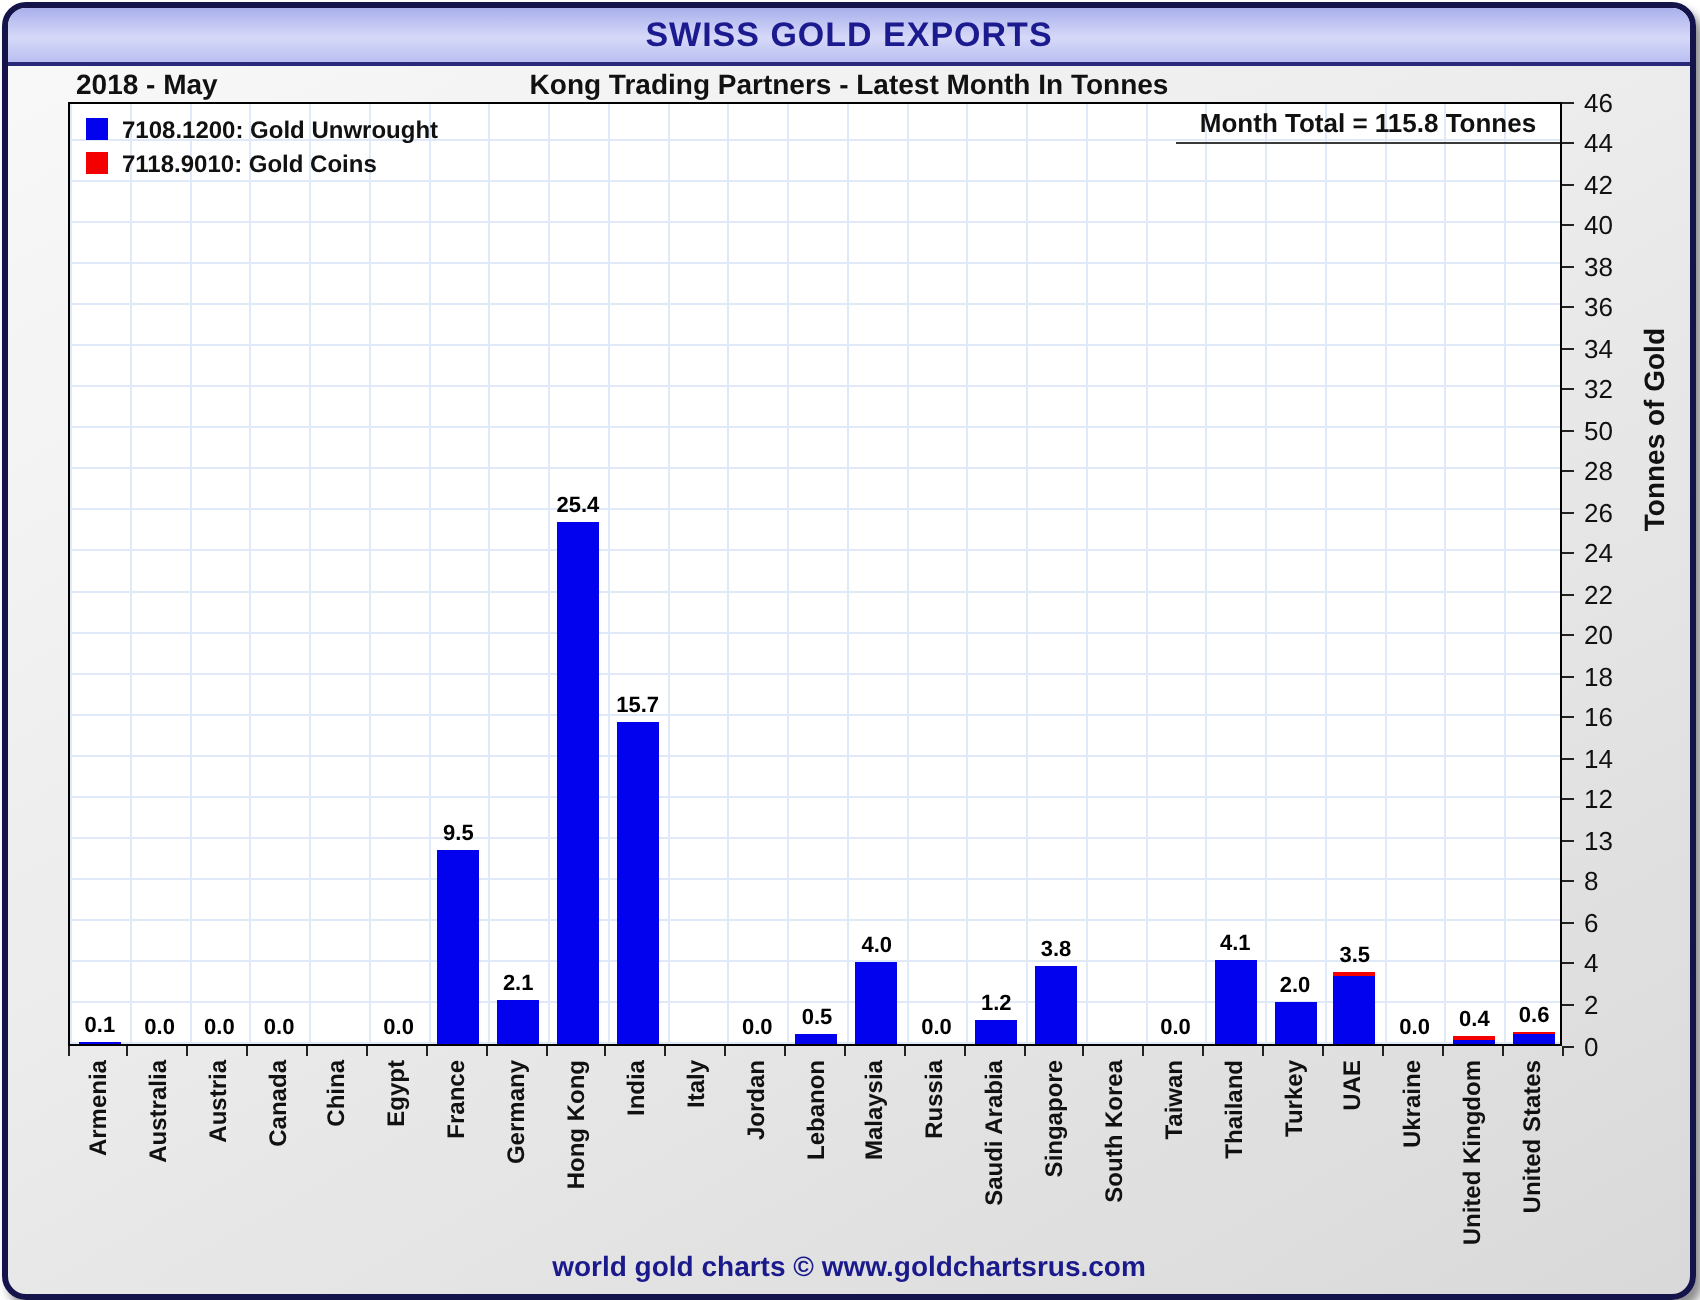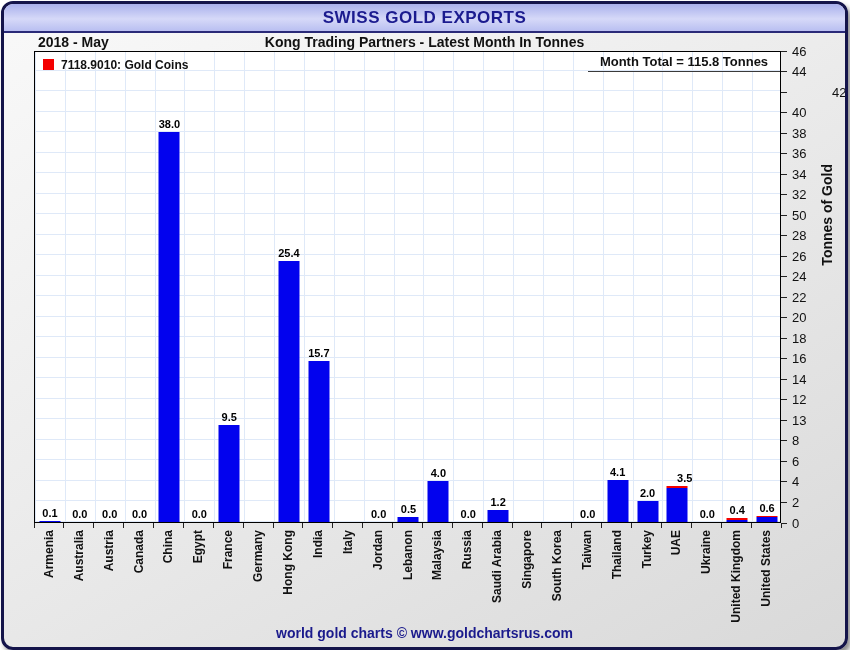--- a/index.html
+++ b/index.html
@@ -76,41 +76,41 @@
           </div>
           <div class="val" style="bottom: 2px;">0.0</div>
         </div>
         <div class="col" style="left: 89.64px; width: 29.88px;">
           <div class="stack">
             <div class="seg" style="height: 0px; background: rgb(2, 2, 238);"></div>
             <div class="seg" style="height: 0px; background: rgb(244, 0, 0);"></div>
           </div>
           <div class="val" style="bottom: 2px;">0.0</div>
         </div>
-        <div class="col" style="left: 119.52px; width: 29.88px;">
-          <div class="stack">
-            <div class="seg" style="height: 389.913px; background: rgb(2, 2, 238);"></div>
-            <div class="seg" style="height: 0px; background: rgb(244, 0, 0);"></div>
-          </div>
-          <div class="val" style="bottom: 391.913px;">38.0</div>
-        </div>
         <div class="col" style="left: 149.4px; width: 29.88px;">
           <div class="stack">
             <div class="seg" style="height: 0px; background: rgb(2, 2, 238);"></div>
             <div class="seg" style="height: 0px; background: rgb(244, 0, 0);"></div>
           </div>
           <div class="val" style="bottom: 2px;">0.0</div>
         </div>
         <div class="col" style="left: 179.28px; width: 29.88px;">
           <div class="stack">
             <div class="seg" style="height: 97.4783px; background: rgb(2, 2, 238);"></div>
             <div class="seg" style="height: 0px; background: rgb(244, 0, 0);"></div>
           </div>
           <div class="val" style="bottom: 99.4783px;">9.5</div>
         </div>
+        <div class="col" style="left: 209.16px; width: 29.88px;">
+          <div class="stack">
+            <div class="seg" style="height: 21.5478px; background: rgb(2, 2, 238);"></div>
+            <div class="seg" style="height: 0px; background: rgb(244, 0, 0);"></div>
+          </div>
+          <div class="val" style="bottom: 23.5478px;">2.1</div>
+        </div>
         <div class="col" style="left: 239.04px; width: 29.88px;">
           <div class="stack">
             <div class="seg" style="height: 260.626px; background: rgb(2, 2, 238);"></div>
             <div class="seg" style="height: 0px; background: rgb(244, 0, 0);"></div>
           </div>
           <div class="val" style="bottom: 262.626px;">25.4</div>
         </div>
         <div class="col" style="left: 268.92px; width: 29.88px;">
           <div class="stack">
             <div class="seg" style="height: 161.096px; background: rgb(2, 2, 238);"></div>
@@ -145,20 +145,27 @@
             <div class="seg" style="height: 0px; background: rgb(244, 0, 0);"></div>
           </div>
           <div class="val" style="bottom: 2px;">0.0</div>
         </div>
         <div class="col" style="left: 448.2px; width: 29.88px;">
           <div class="stack">
             <div class="seg" style="height: 12.313px; background: rgb(2, 2, 238);"></div>
             <div class="seg" style="height: 0px; background: rgb(244, 0, 0);"></div>
           </div>
           <div class="val" style="bottom: 14.313px;">1.2</div>
+        </div>
+        <div class="col" style="left: 478.08px; width: 29.88px;">
+          <div class="stack">
+            <div class="seg" style="height: 38.9913px; background: rgb(2, 2, 238);"></div>
+            <div class="seg" style="height: 0px; background: rgb(244, 0, 0);"></div>
+          </div>
+          <div class="val" style="bottom: 40.9913px;">3.8</div>
         </div>
         <div class="col" style="left: 537.84px; width: 29.88px;">
           <div class="stack">
             <div class="seg" style="height: 0px; background: rgb(2, 2, 238);"></div>
             <div class="seg" style="height: 0px; background: rgb(244, 0, 0);"></div>
           </div>
           <div class="val" style="bottom: 2px;">0.0</div>
         </div>
         <div class="col" style="left: 567.72px; width: 29.88px;">
           <div class="stack">
@@ -172,21 +179,21 @@
             <div class="seg" style="height: 20.5217px; background: rgb(2, 2, 238);"></div>
             <div class="seg" style="height: 0px; background: rgb(244, 0, 0);"></div>
           </div>
           <div class="val" style="bottom: 22.5217px;">2.0</div>
         </div>
         <div class="col" style="left: 627.48px; width: 29.88px;">
           <div class="stack">
             <div class="seg" style="height: 34.3739px; background: rgb(2, 2, 238);"></div>
             <div class="seg" style="height: 1.53913px; background: rgb(244, 0, 0);"></div>
           </div>
-          <div class="val" style="bottom: 37.913px; text-align: right;">3.5</div>
+          <div class="val" style="bottom: 37.913px;">3.5</div>
         </div>
         <div class="col" style="left: 657.36px; width: 29.88px;">
           <div class="stack">
             <div class="seg" style="height: 0px; background: rgb(2, 2, 238);"></div>
             <div class="seg" style="height: 0px; background: rgb(244, 0, 0);"></div>
           </div>
           <div class="val" style="bottom: 2px;">0.0</div>
         </div>
         <div class="col" style="left: 687.24px; width: 29.88px;">
           <div class="stack">
@@ -197,20 +204,24 @@
         </div>
         <div class="col" style="left: 717.12px; width: 29.88px;">
           <div class="stack">
             <div class="seg" style="height: 4.61739px; background: rgb(2, 2, 238);"></div>
             <div class="seg" style="height: 1.53913px; background: rgb(244, 0, 0);"></div>
           </div>
           <div class="val" style="bottom: 8.15652px;">0.6</div>
         </div>
       </div>
     <div class="legend">
+      <div class="legend-item">
+        <span class="legend-swatch" style="background: rgb(2, 2, 238);"></span>
+        <span class="legend-label">7108.1200: Gold Unwrought</span>
+      </div>
       <div class="legend-item">
         <span class="legend-swatch" style="background: rgb(244, 0, 0);"></span>
         <span class="legend-label">7118.9010: Gold Coins</span>
       </div>
     </div>
     <div class="month-total">Month Total = 115.8 Tonnes</div>
   </div>
 
   <div id="xaxis">
       <div class="xlab" style="left: 36.94px;">Armenia</div>
@@ -302,21 +313,21 @@
       <div class="ylab" style="top: 184.152px;">32</div>
       <div class="ytick" style="top: 169.63px;"></div>
       <div class="ylab" style="top: 163.63px;">34</div>
       <div class="ytick" style="top: 149.109px;"></div>
       <div class="ylab" style="top: 143.109px;">36</div>
       <div class="ytick" style="top: 128.587px;"></div>
       <div class="ylab" style="top: 122.587px;">38</div>
       <div class="ytick" style="top: 108.065px;"></div>
       <div class="ylab" style="top: 102.065px;">40</div>
       <div class="ytick" style="top: 87.5435px;"></div>
-      <div class="ylab" style="top: 81.5435px; margin-left: 40px;">42</div>
+      <div class="ylab" style="top: 81.5435px;">42</div>
       <div class="ytick" style="top: 67.0217px;"></div>
       <div class="ylab" style="top: 61.0217px;">44</div>
       <div class="ytick" style="top: 46.5px;"></div>
       <div class="ylab" style="top: 40.5px;">46</div>
     </div>
   <div class="yaxis-title">Tonnes of Gold</div>
 
   <div class="footer">world gold charts © www.goldchartsrus.com</div>
 </div>
 

